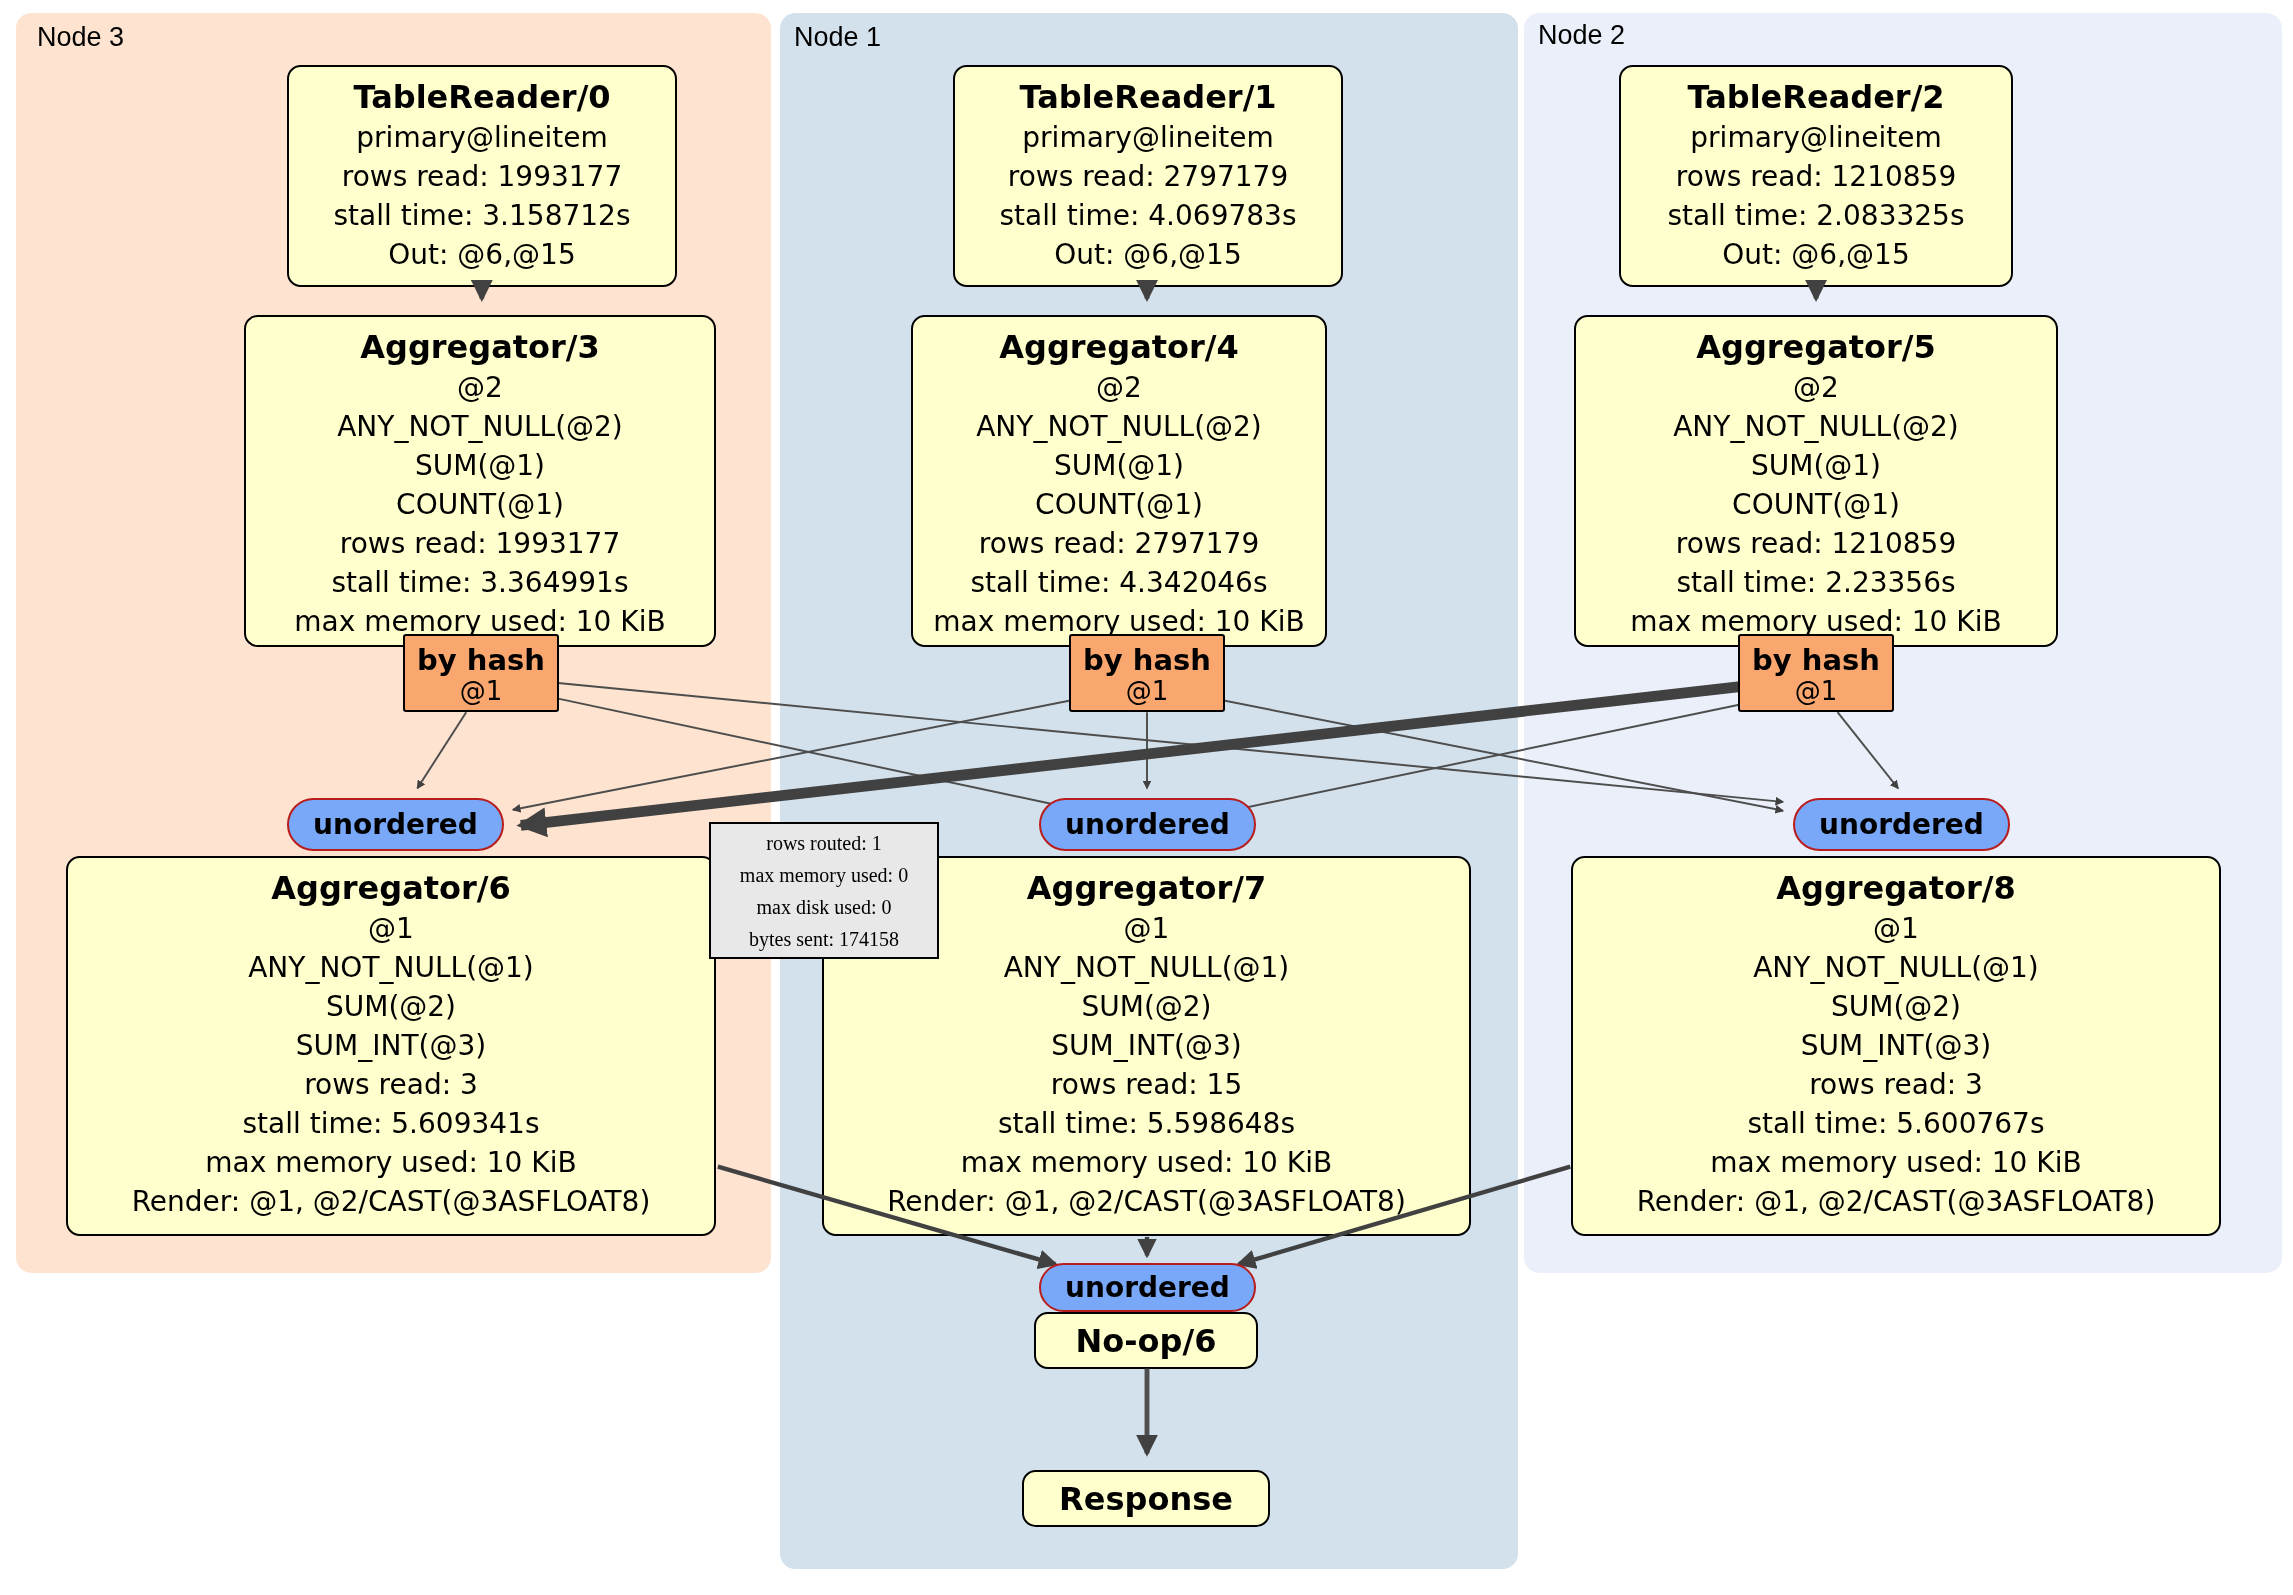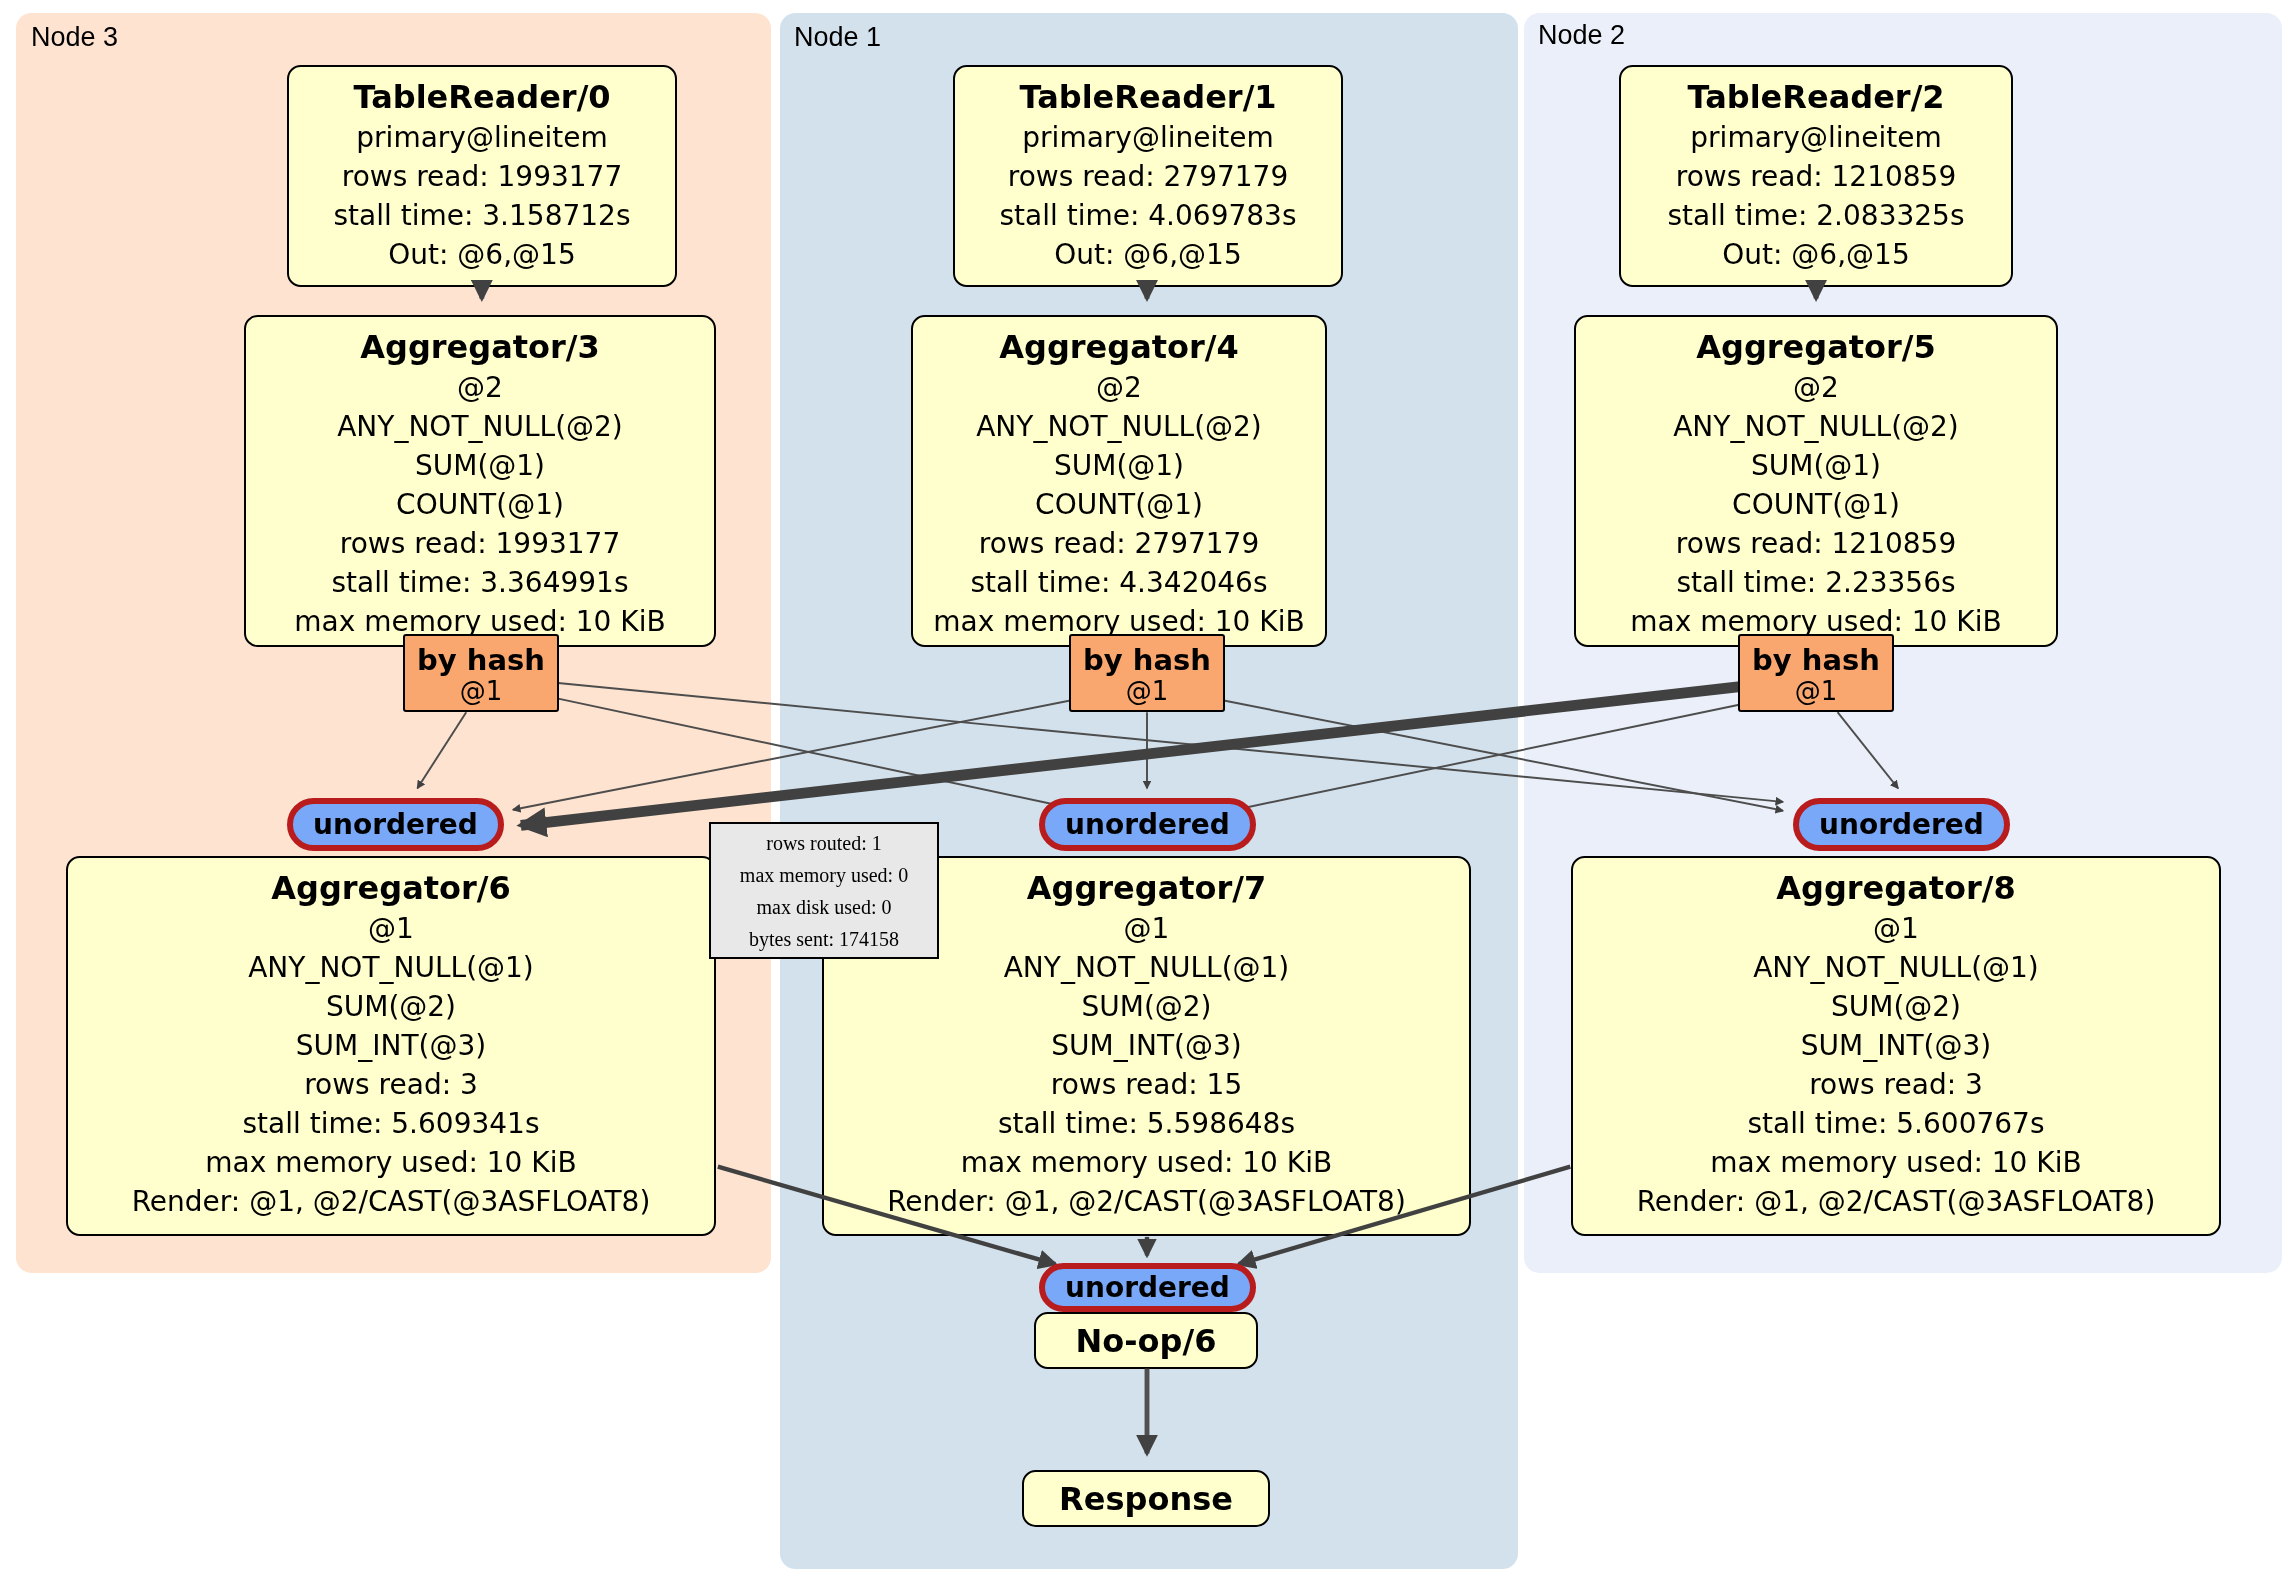--- a/index.html
+++ b/index.html
@@ -13,41 +13,41 @@
   .op{position:absolute;background:#ffffcd;border:2px solid #000;border-radius:13.7px;
       box-sizing:border-box;text-align:center;padding-top:9.8px;z-index:2;}
   .op-title{font-weight:bold;font-size:32px;line-height:41px;}
   .tline{font-size:28px;line-height:39px;white-space:nowrap;}
   .terminal{display:flex;align-items:center;justify-content:center;padding:0;}
   .terminal .op-title{line-height:1;}
   .router{position:absolute;background:#f9a76f;border:2px solid #000;border-radius:3px;
           box-sizing:border-box;text-align:center;z-index:4;padding-top:7.8px;}
   .router-label{font-weight:bold;font-size:29px;line-height:33px;}
   .router-sub{font-size:26px;line-height:29px;}
-  .sync{position:absolute;background:#79a8f8;border:6px solid #b91c1c;border-radius:29px;
+  .sync{position:absolute;background:#79a8f8;border:2px solid #b91c1c;border-radius:29px;
         box-sizing:border-box;text-align:center;display:flex;align-items:center;justify-content:center;
         font-weight:bold;font-size:28px;z-index:4;}
   #edges{position:absolute;left:0;top:0;z-index:3;}
   .e-thin{stroke:#4d4d4d;stroke-width:2px;}
   .e-mid{stroke:#414141;stroke-width:4.5px;}
   .e-arrow{stroke:#4f4f4f;stroke-width:5px;}
   .e-thick{stroke:#414141;stroke-width:11px;}
   .tooltip{position:absolute;background:#e8e8e8;border:2px solid #000;box-sizing:border-box;
            z-index:6;text-align:center;font-family:"Liberation Sans",sans-serif;padding-top:2.9px;}
   .tooltip .tline{font-size:20px;line-height:32px;font-family:Liberation Serif, serif;}
 </style>
 </head>
 <body>
 
 <div id="canvas">
 
   <div class="node-region n3" style="left:15.6px;top:12.7px;width:755px;height:1260px"></div>
   <div class="node-region n1" style="left:780px;top:12.7px;width:738px;height:1556px"></div>
   <div class="node-region n2" style="left:1524px;top:12.7px;width:758px;height:1260px"></div>
-  <div class="node-label" style="left:31px;top:21.5px">Node 3</div>
+  <div class="node-label" style="left:37px;top:21.5px">Node 3</div>
   <div class="node-label" style="left:794px;top:21.5px">Node 1</div>
   <div class="node-label" style="left:1538px;top:20px">Node 2</div>
 
   <div class="op" style="left:287px;top:65px;width:390px;height:222px">
     <div class="op-title">TableReader/0</div>
     <div class="op-body">
         <div class="tline">primary@lineitem</div>
         <div class="tline">rows read: 1993177</div>
         <div class="tline">stall time: 3.158712s</div>
         <div class="tline">Out: @6,@15</div>

